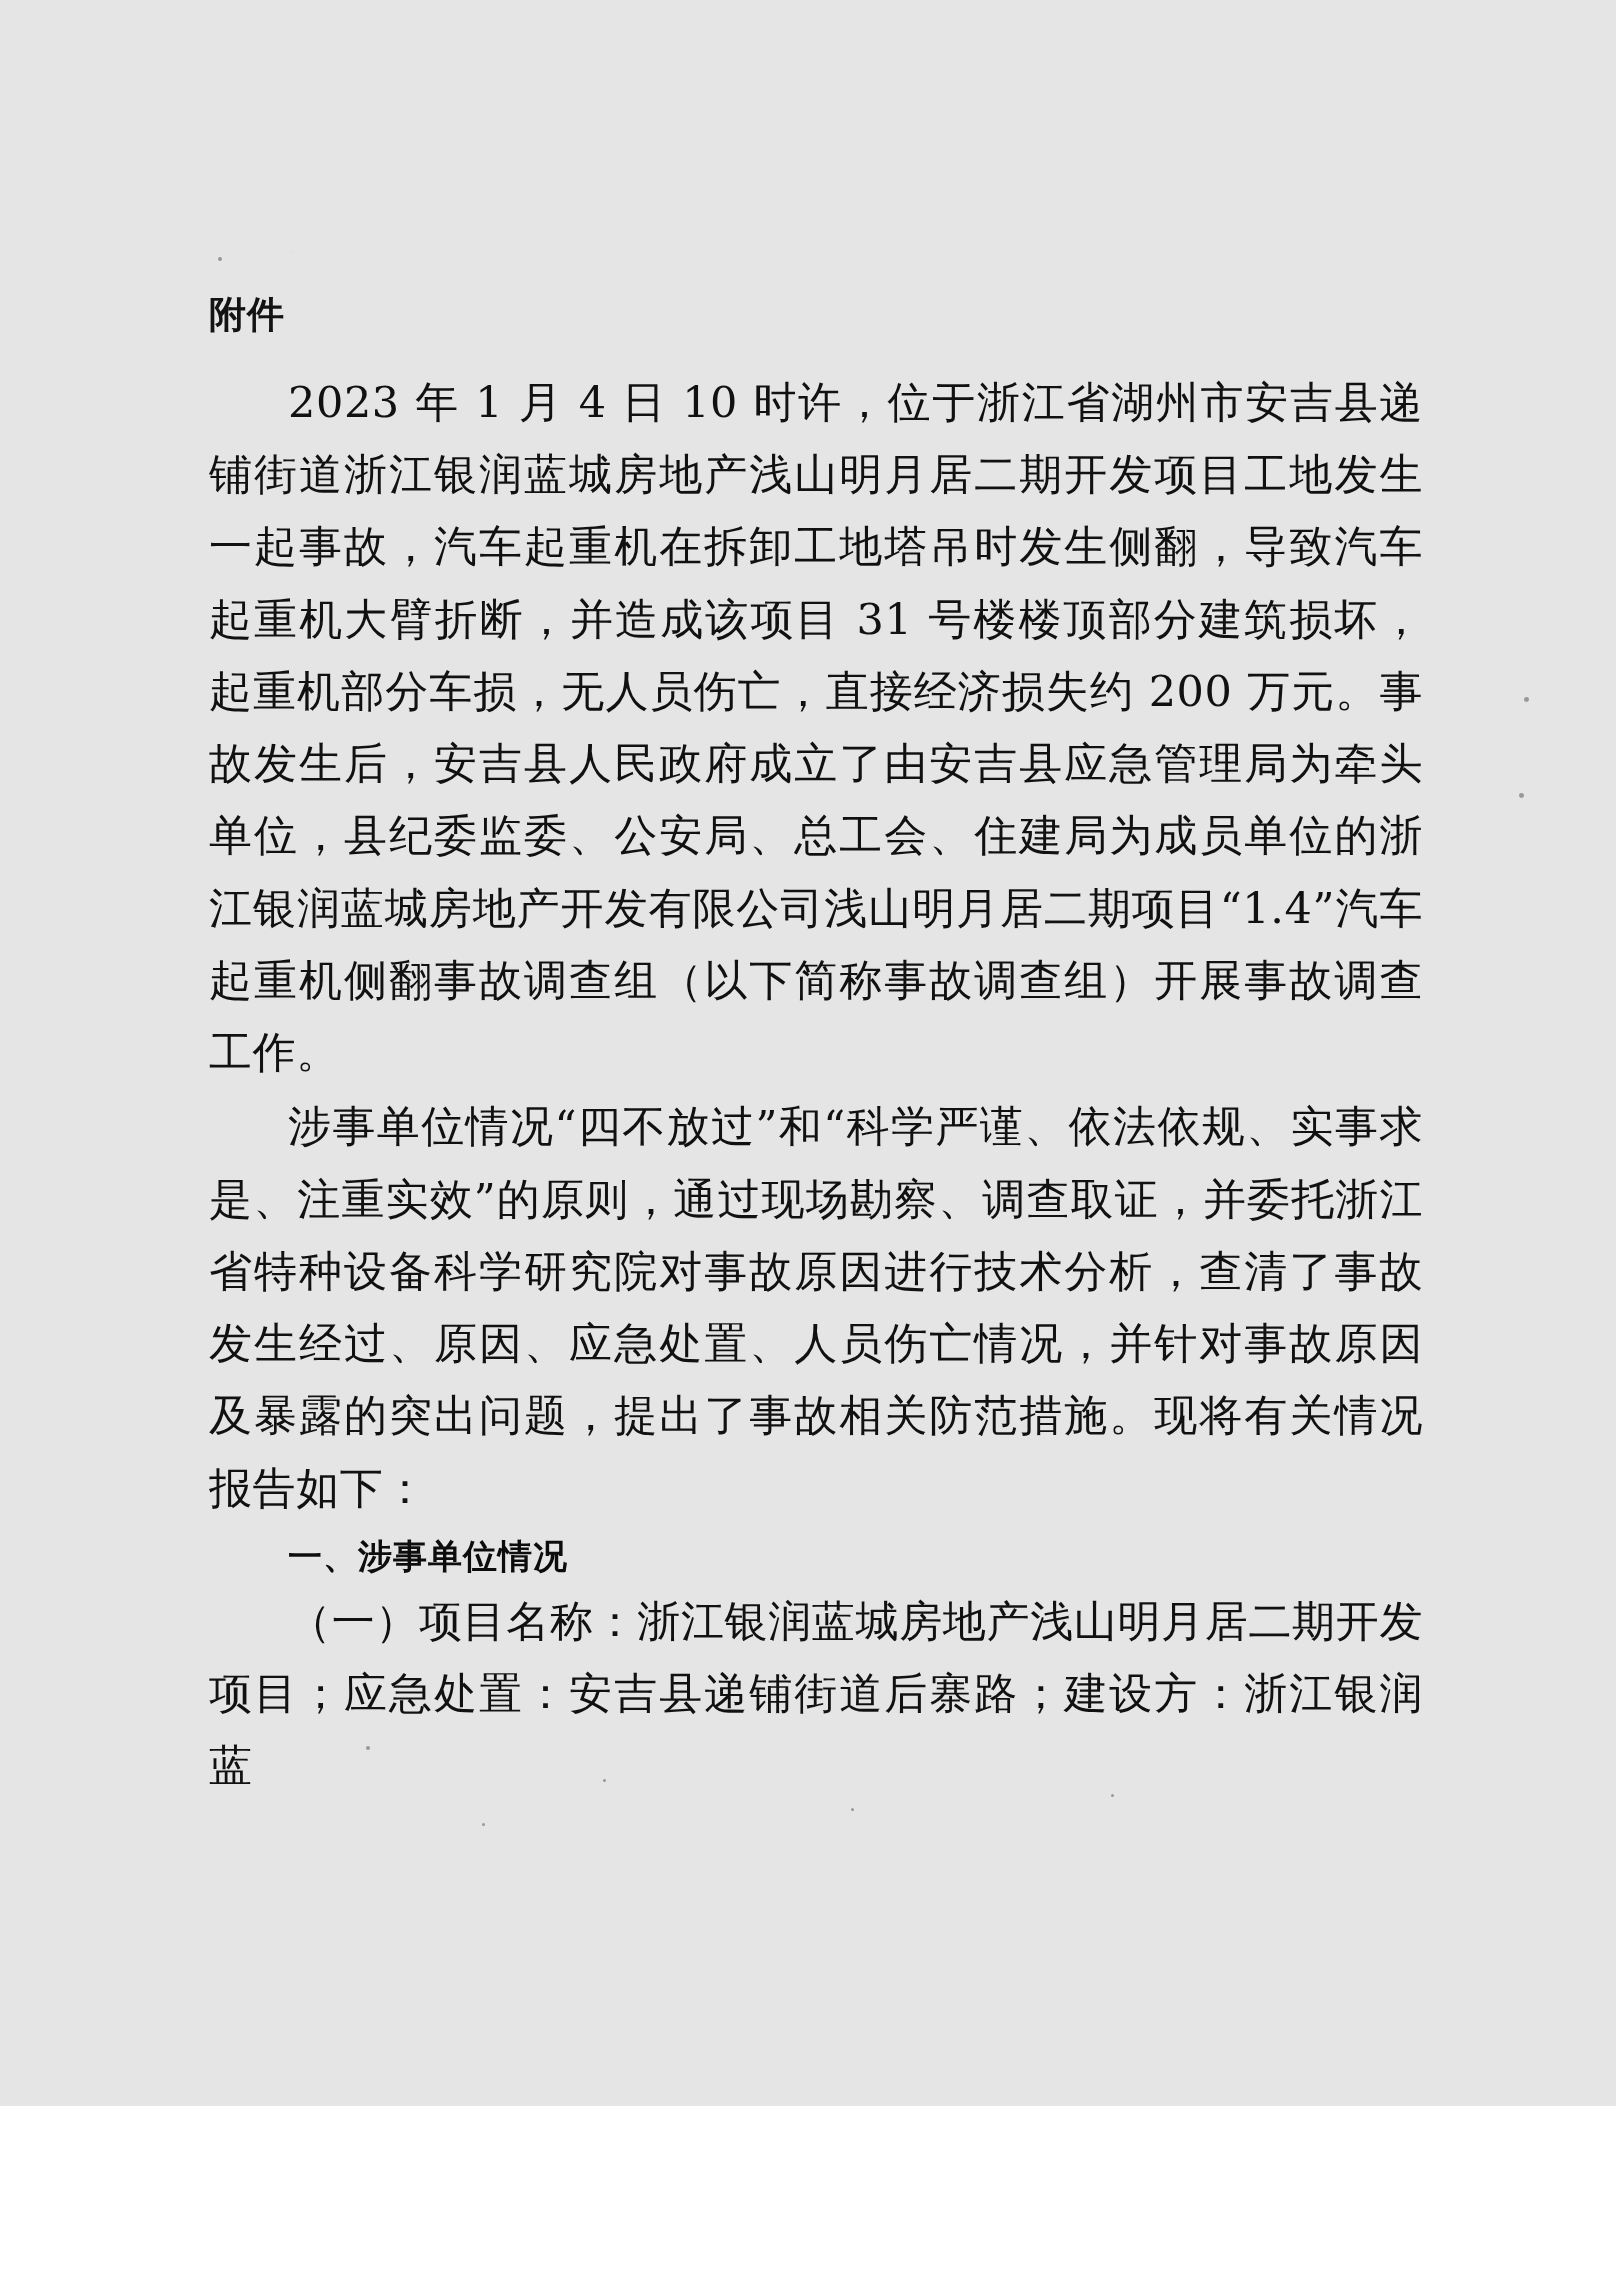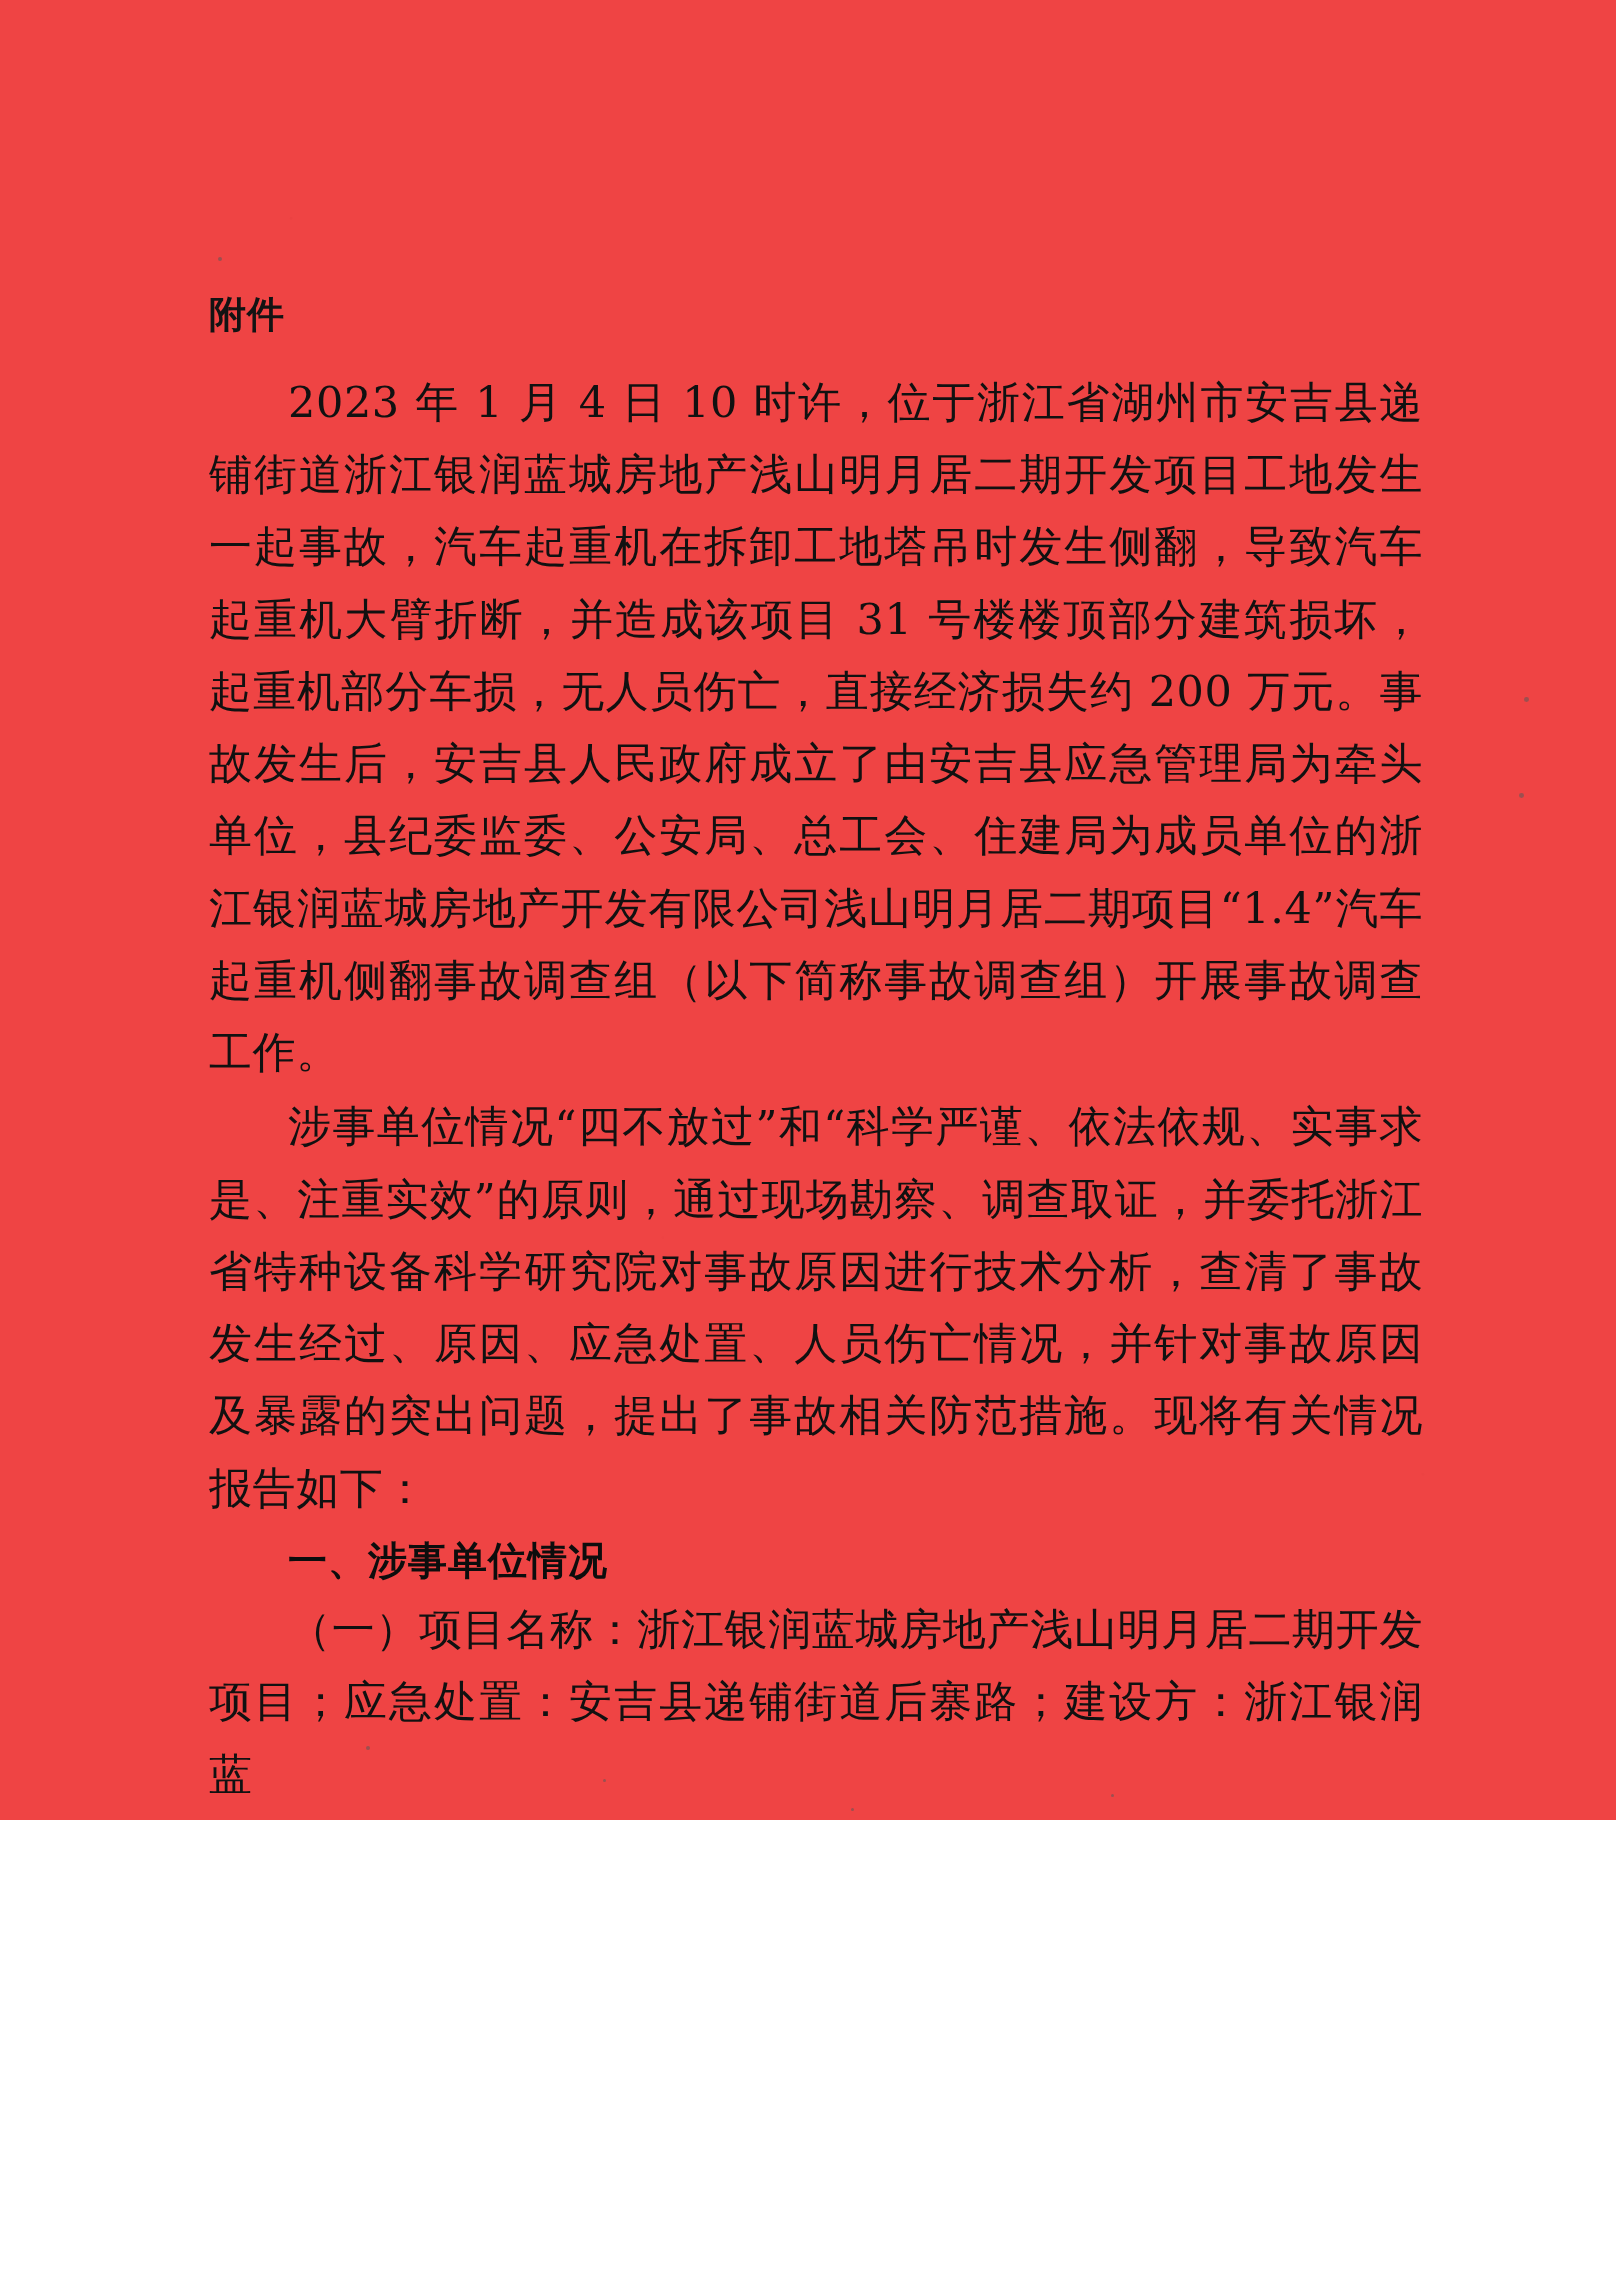--- a/index.html
+++ b/index.html
@@ -4,23 +4,23 @@
 <style>
   html, body {
     margin: 0;
     padding: 0;
     background: #ffffff;
   }
 
   .page {
     position: relative;
     width: 1617px;
-    height: 1820px;
+    height: 2106px;
     margin: 0 auto;
-    background: #ef4444;
+    background: #e5e5e5;
     overflow: hidden;
     font-family: "DejaVu Serif", "Liberation Serif", serif;
     color: #141414;
   }
 
   
   .scan-noise {
     position: absolute;
     inset: 0;
     pointer-events: none;
@@ -69,21 +69,21 @@
     text-align: justify;
     text-justify: inter-ideograph;
     text-indent: 79px;
     margin: 0 0 2px 0;
     color: #111111;
   }
 
   .section-heading {
     font-family: "DejaVu Sans", "Liberation Sans", sans-serif;
     font-weight: 700;
-    font-size: 39px;
+    font-size: 34px;
     line-height: 1.68;
     letter-spacing: 1px;
     text-indent: 79px;
     margin: 3.9px 0 0 0;
     color: #0d0d0d;
   }
 
   .page-number {
     position: absolute;
     left: 0;

